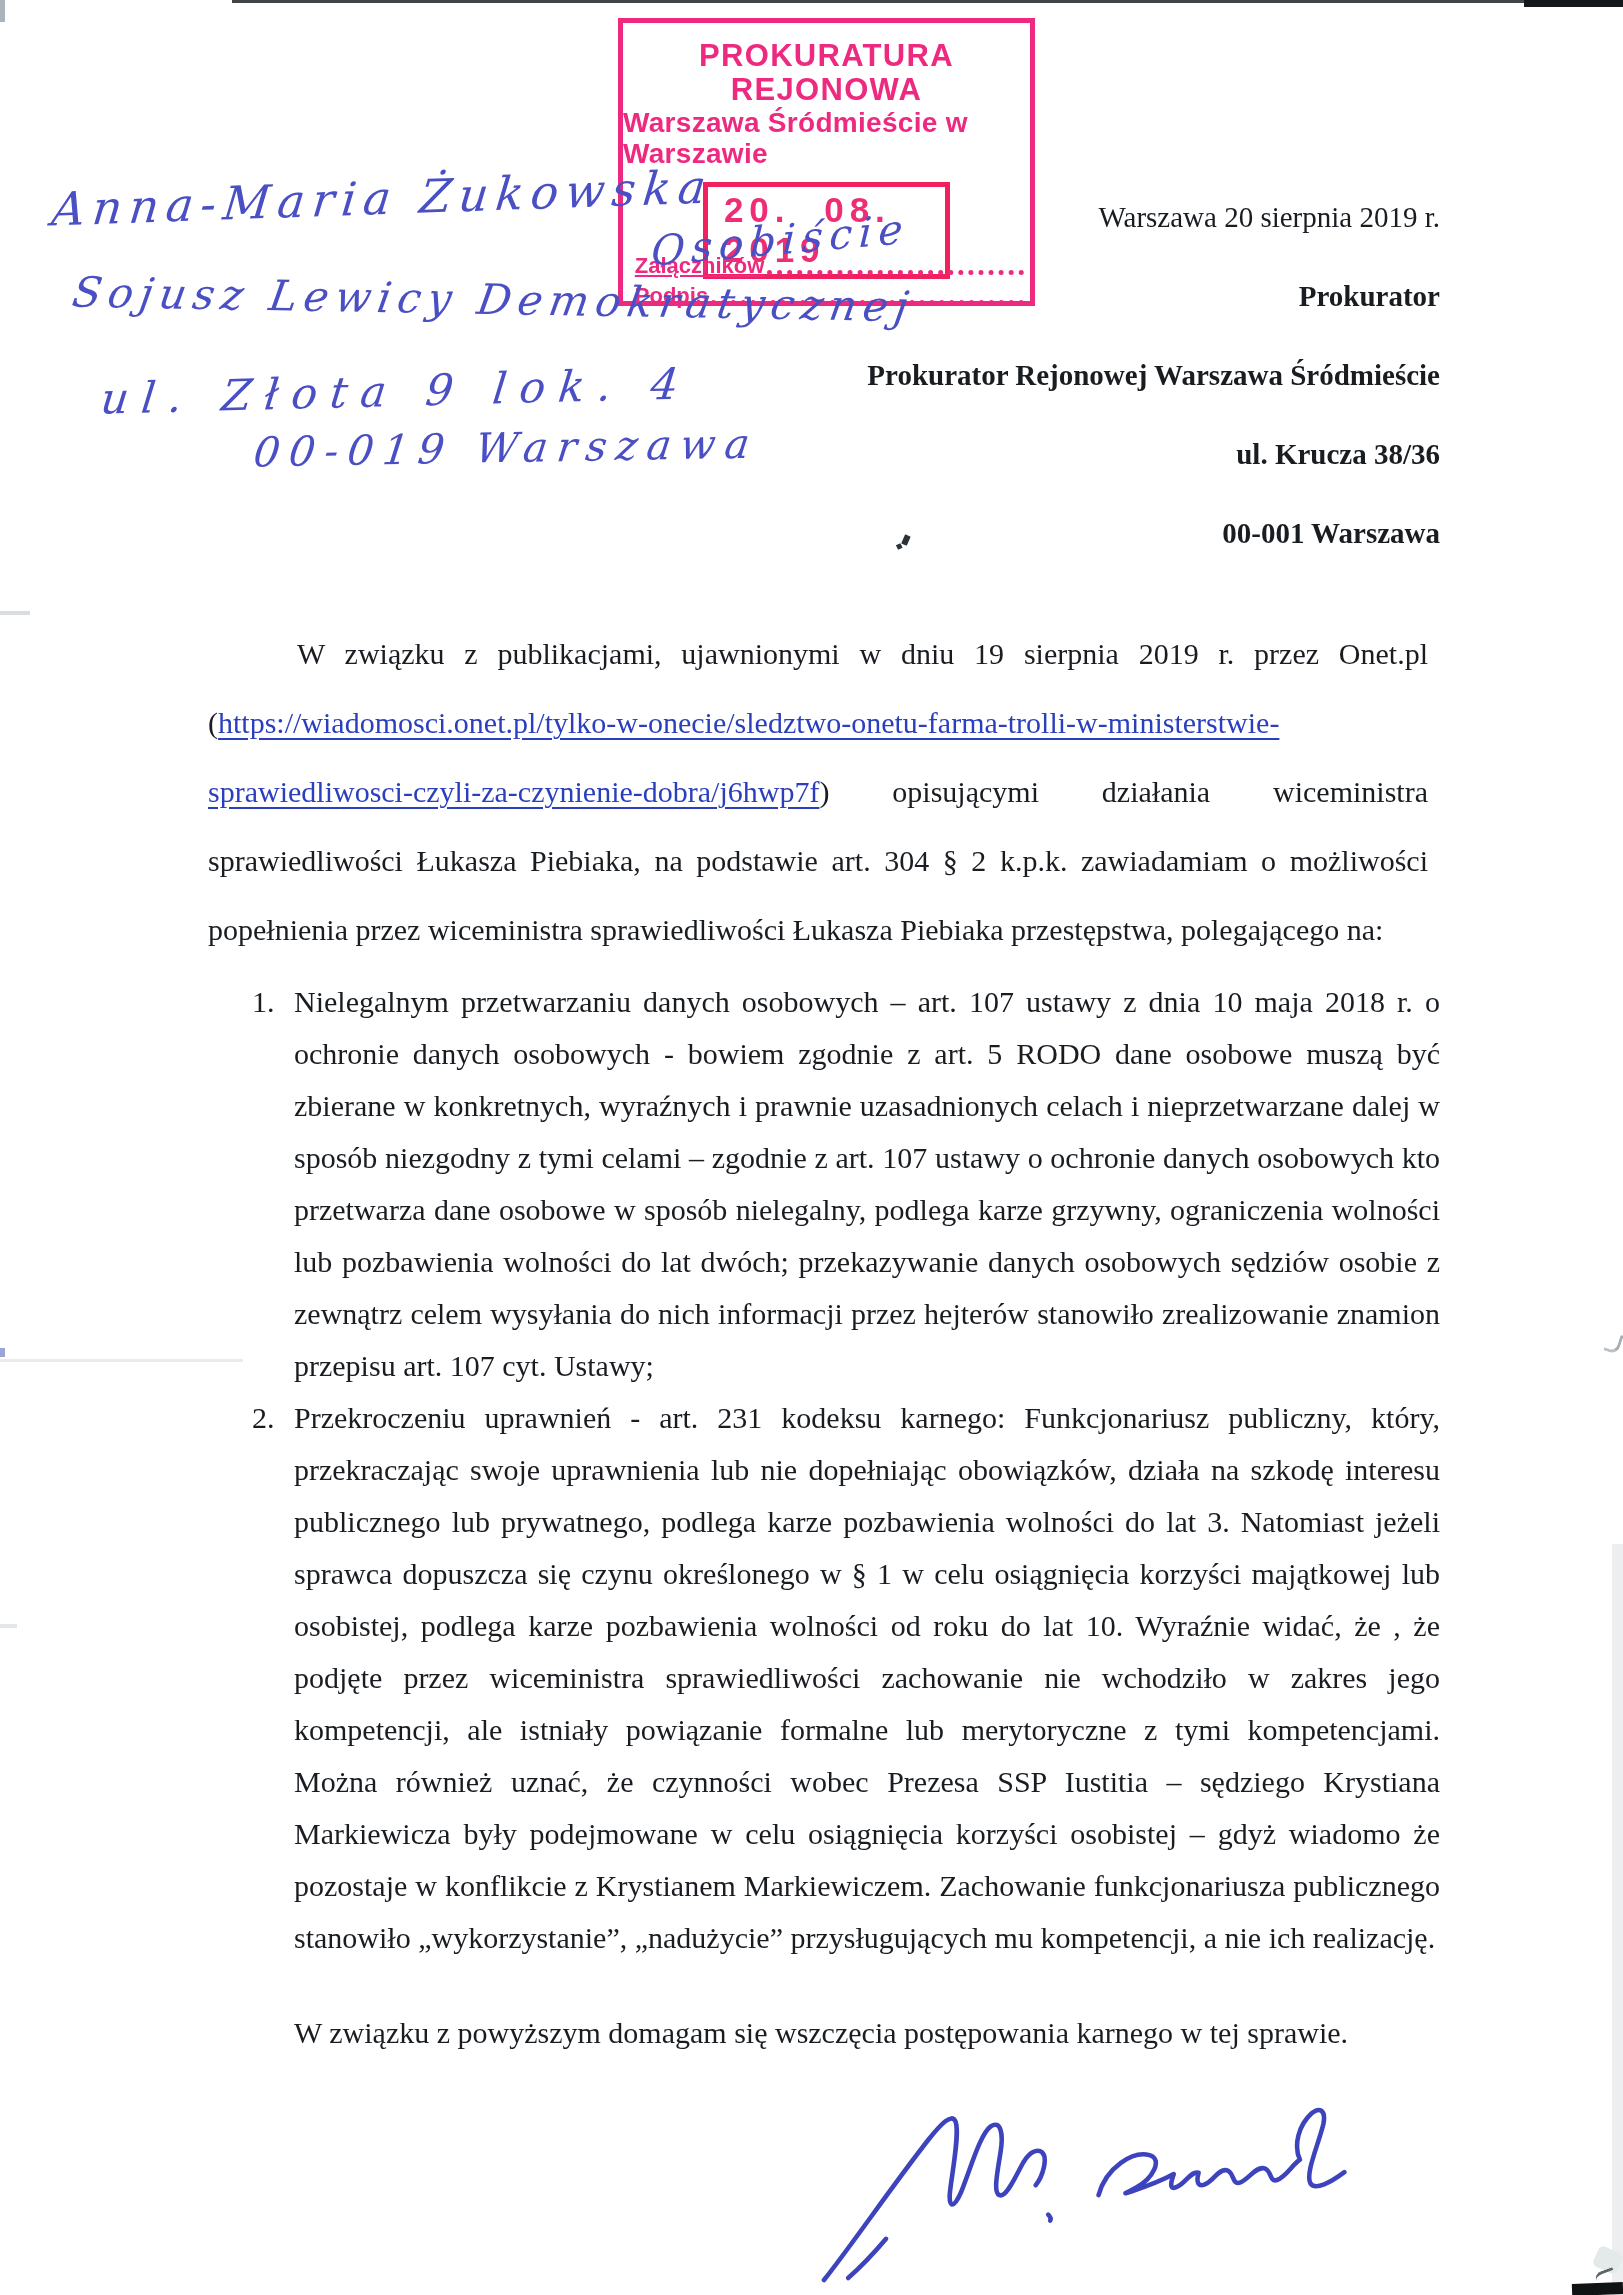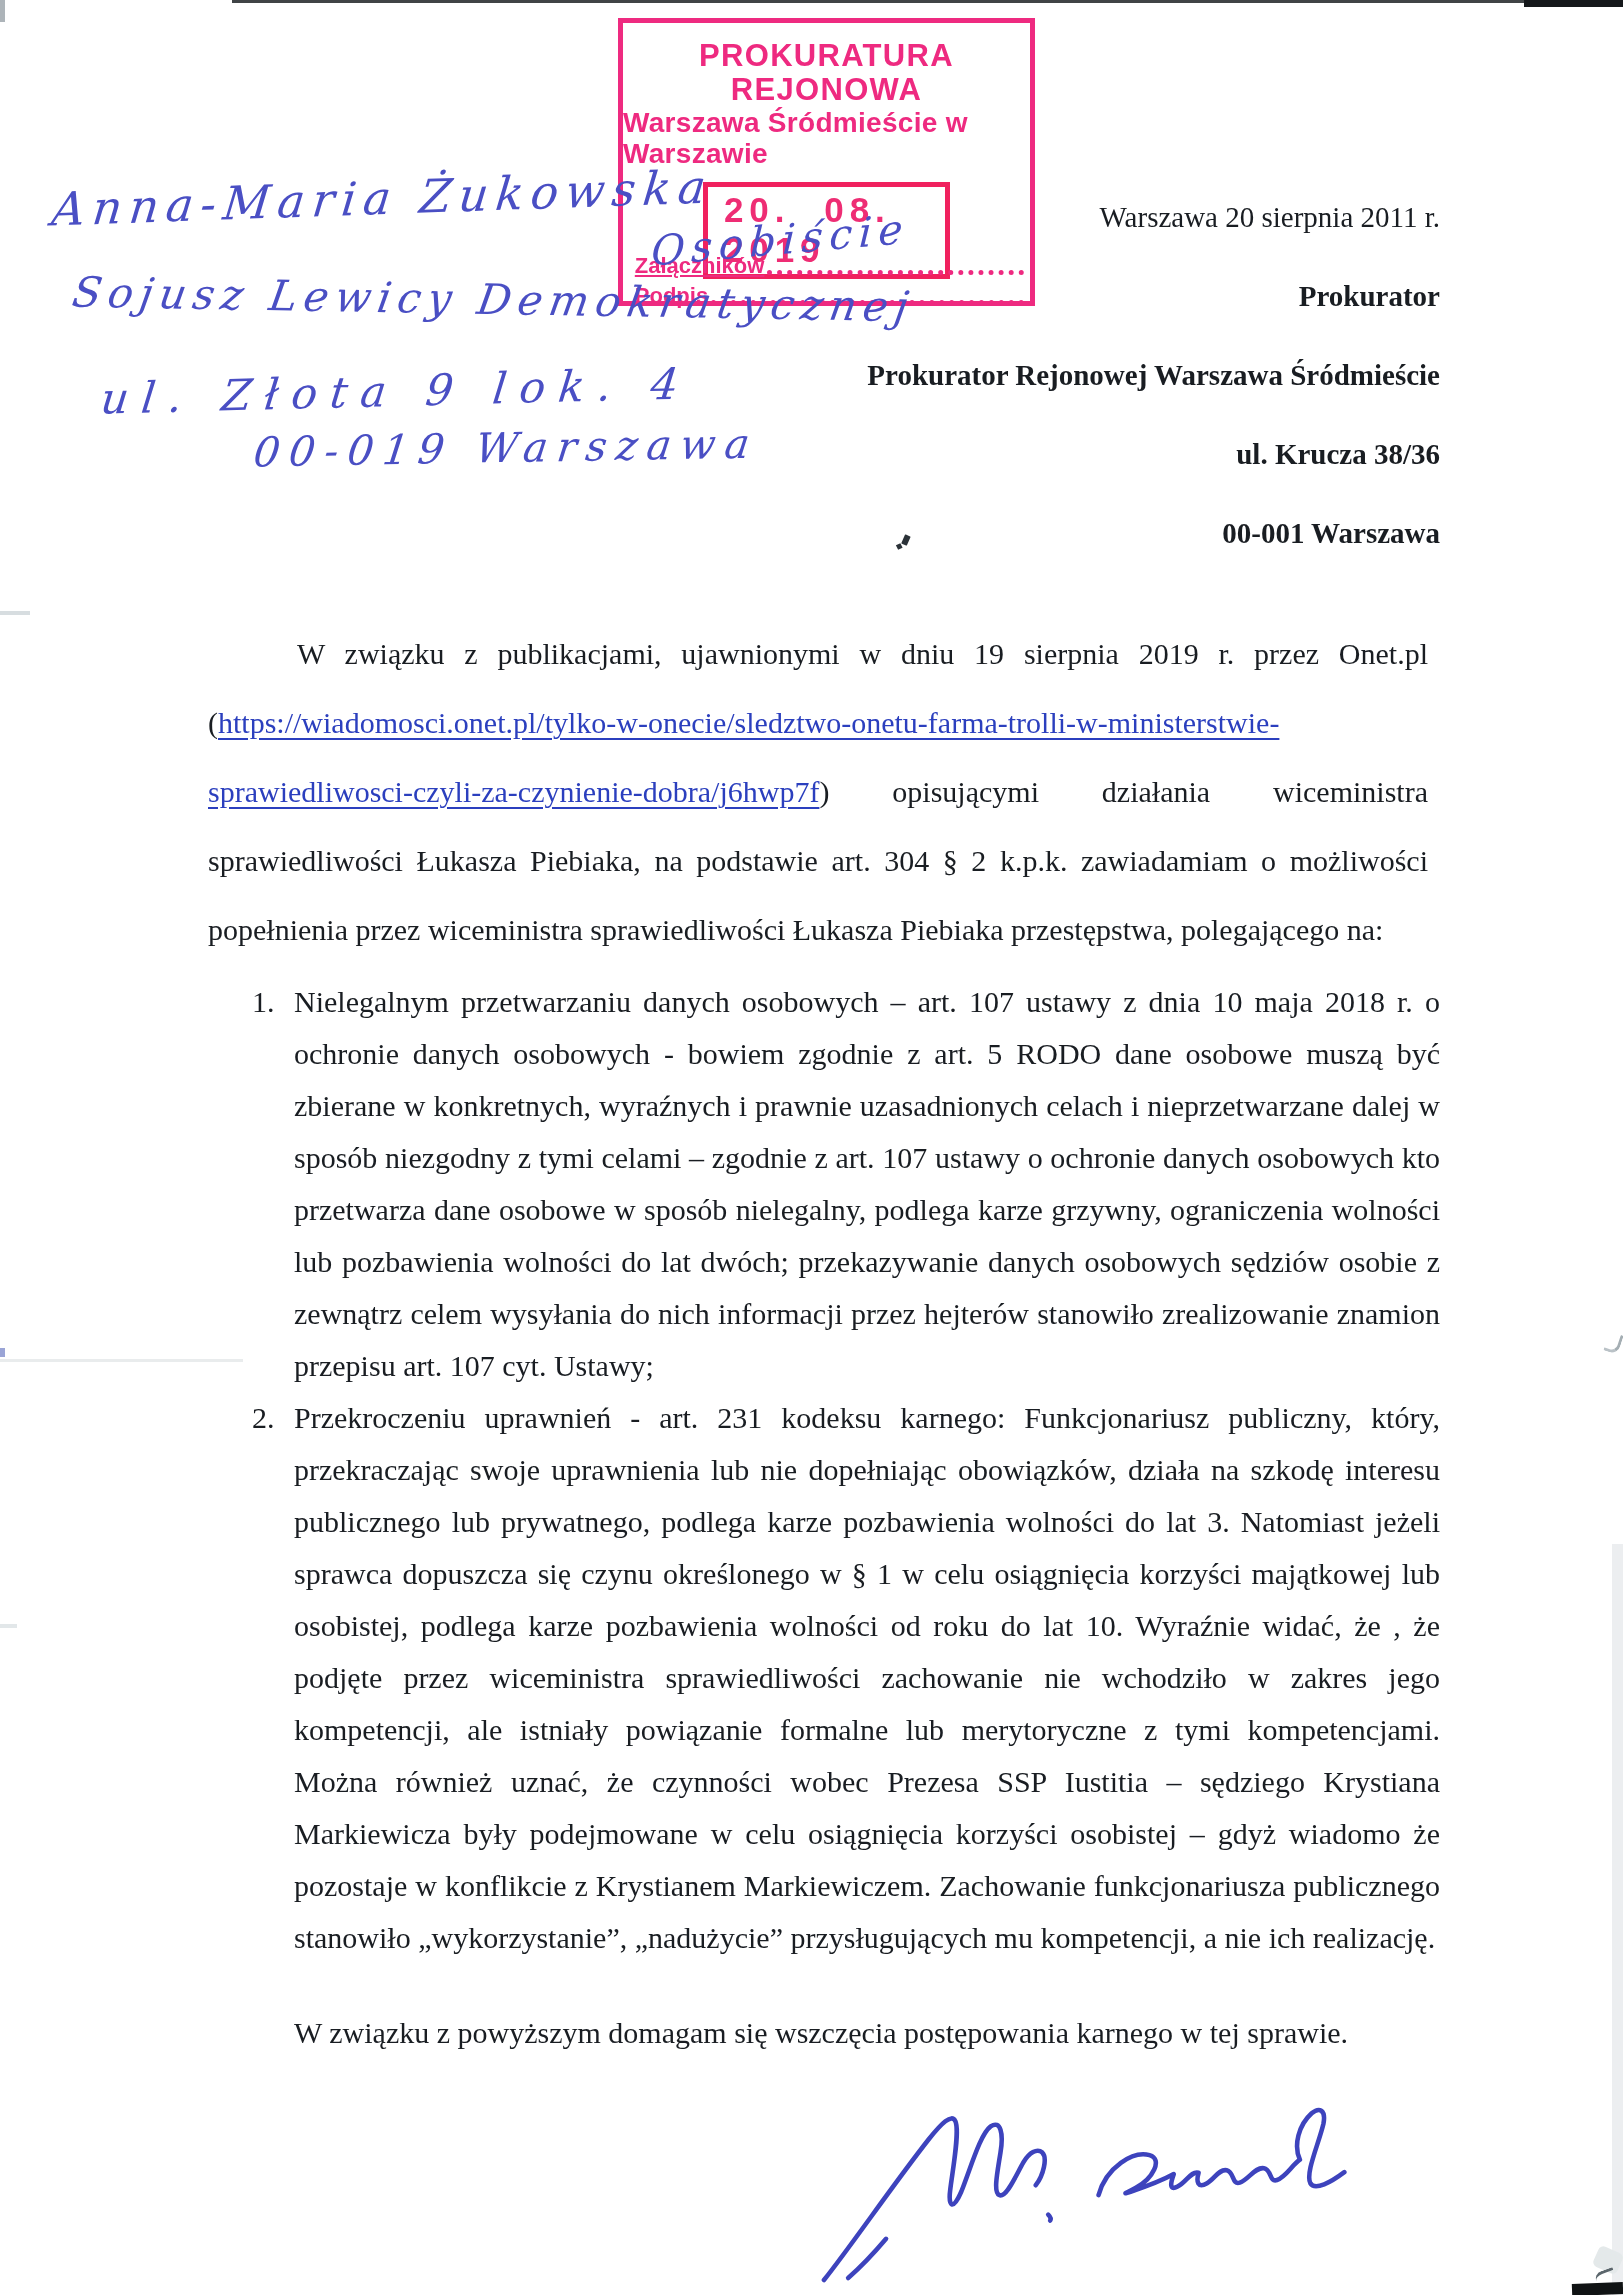--- a/index.html
+++ b/index.html
@@ -130,21 +130,21 @@
     </div>
   </div>
   <div class="hand osobiscie">Osobiście</div>
 
   <div class="hand sender-name">Anna-Maria Żukowska</div>
   <div class="hand sender-org">Sojusz Lewicy Demokratycznej</div>
   <div class="hand sender-street">ul. Złota 9 lok. 4</div>
   <div class="hand sender-city">00-019 Warszawa</div>
 
   <div class="recipient">
-    <div>Warszawa 20 sierpnia 2011 r.</div>
+    <div>Warszawa 20 sierpnia 2019 r.</div>
     <div class="bold">Prokurator</div>
     <div class="bold">Prokurator Rejonowej Warszawa Śródmieście</div>
     <div class="bold">ul. Krucza 38/36</div>
     <div class="bold">00-001 Warszawa</div>
   </div>
 
   <div class="body-text">
     <p class="intro"><span>W związku z publikacjami, ujawnionymi w dniu 19 sierpnia 2019 r. przez Onet.pl </span><span class="paren">(</span><span class="doc-link">https://wiadomosci.onet.pl/tylko-w-onecie/sledztwo-onetu-farma-trolli-w-ministerstwie-</span><wbr><span class="doc-link">sprawiedliwosci-czyli-za-czynienie-dobra/j6hwp7f</span><span class="paren">)</span><span> opisującymi działania wiceministra sprawiedliwości Łukasza Piebiaka, na podstawie art. 304 § 2 k.p.k. zawiadamiam o możliwości popełnienia przez wiceministra sprawiedliwości Łukasza Piebiaka przestępstwa, polegającego na:</span></p>
 
     <ol class="list">

